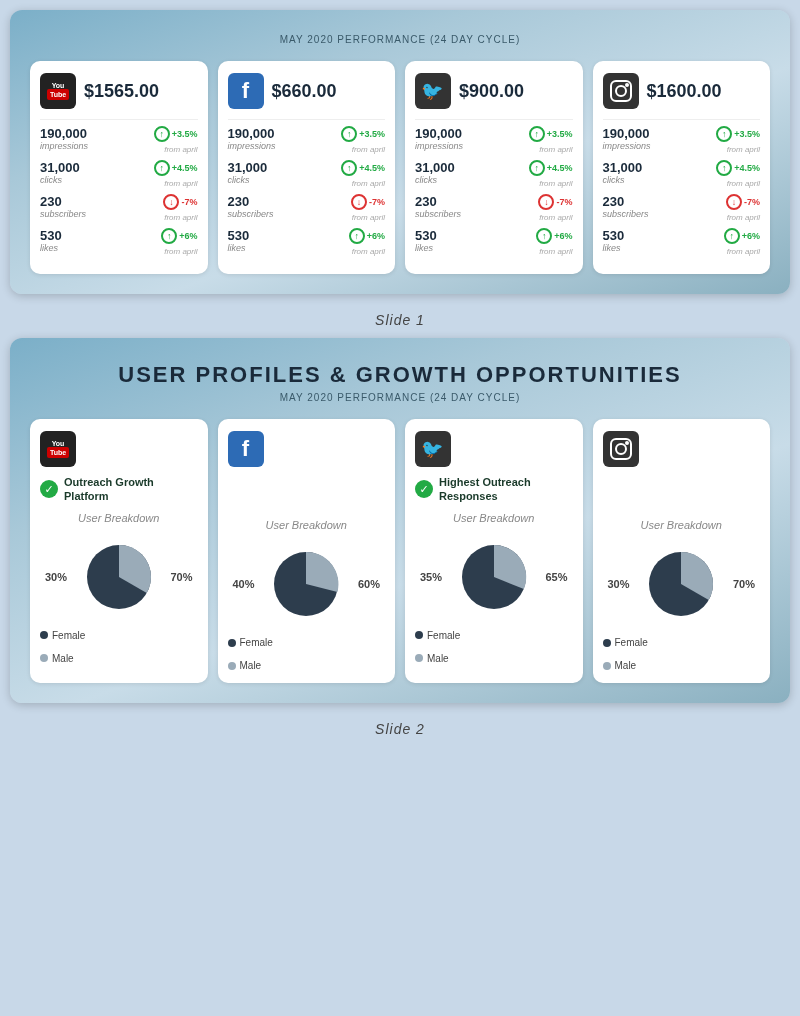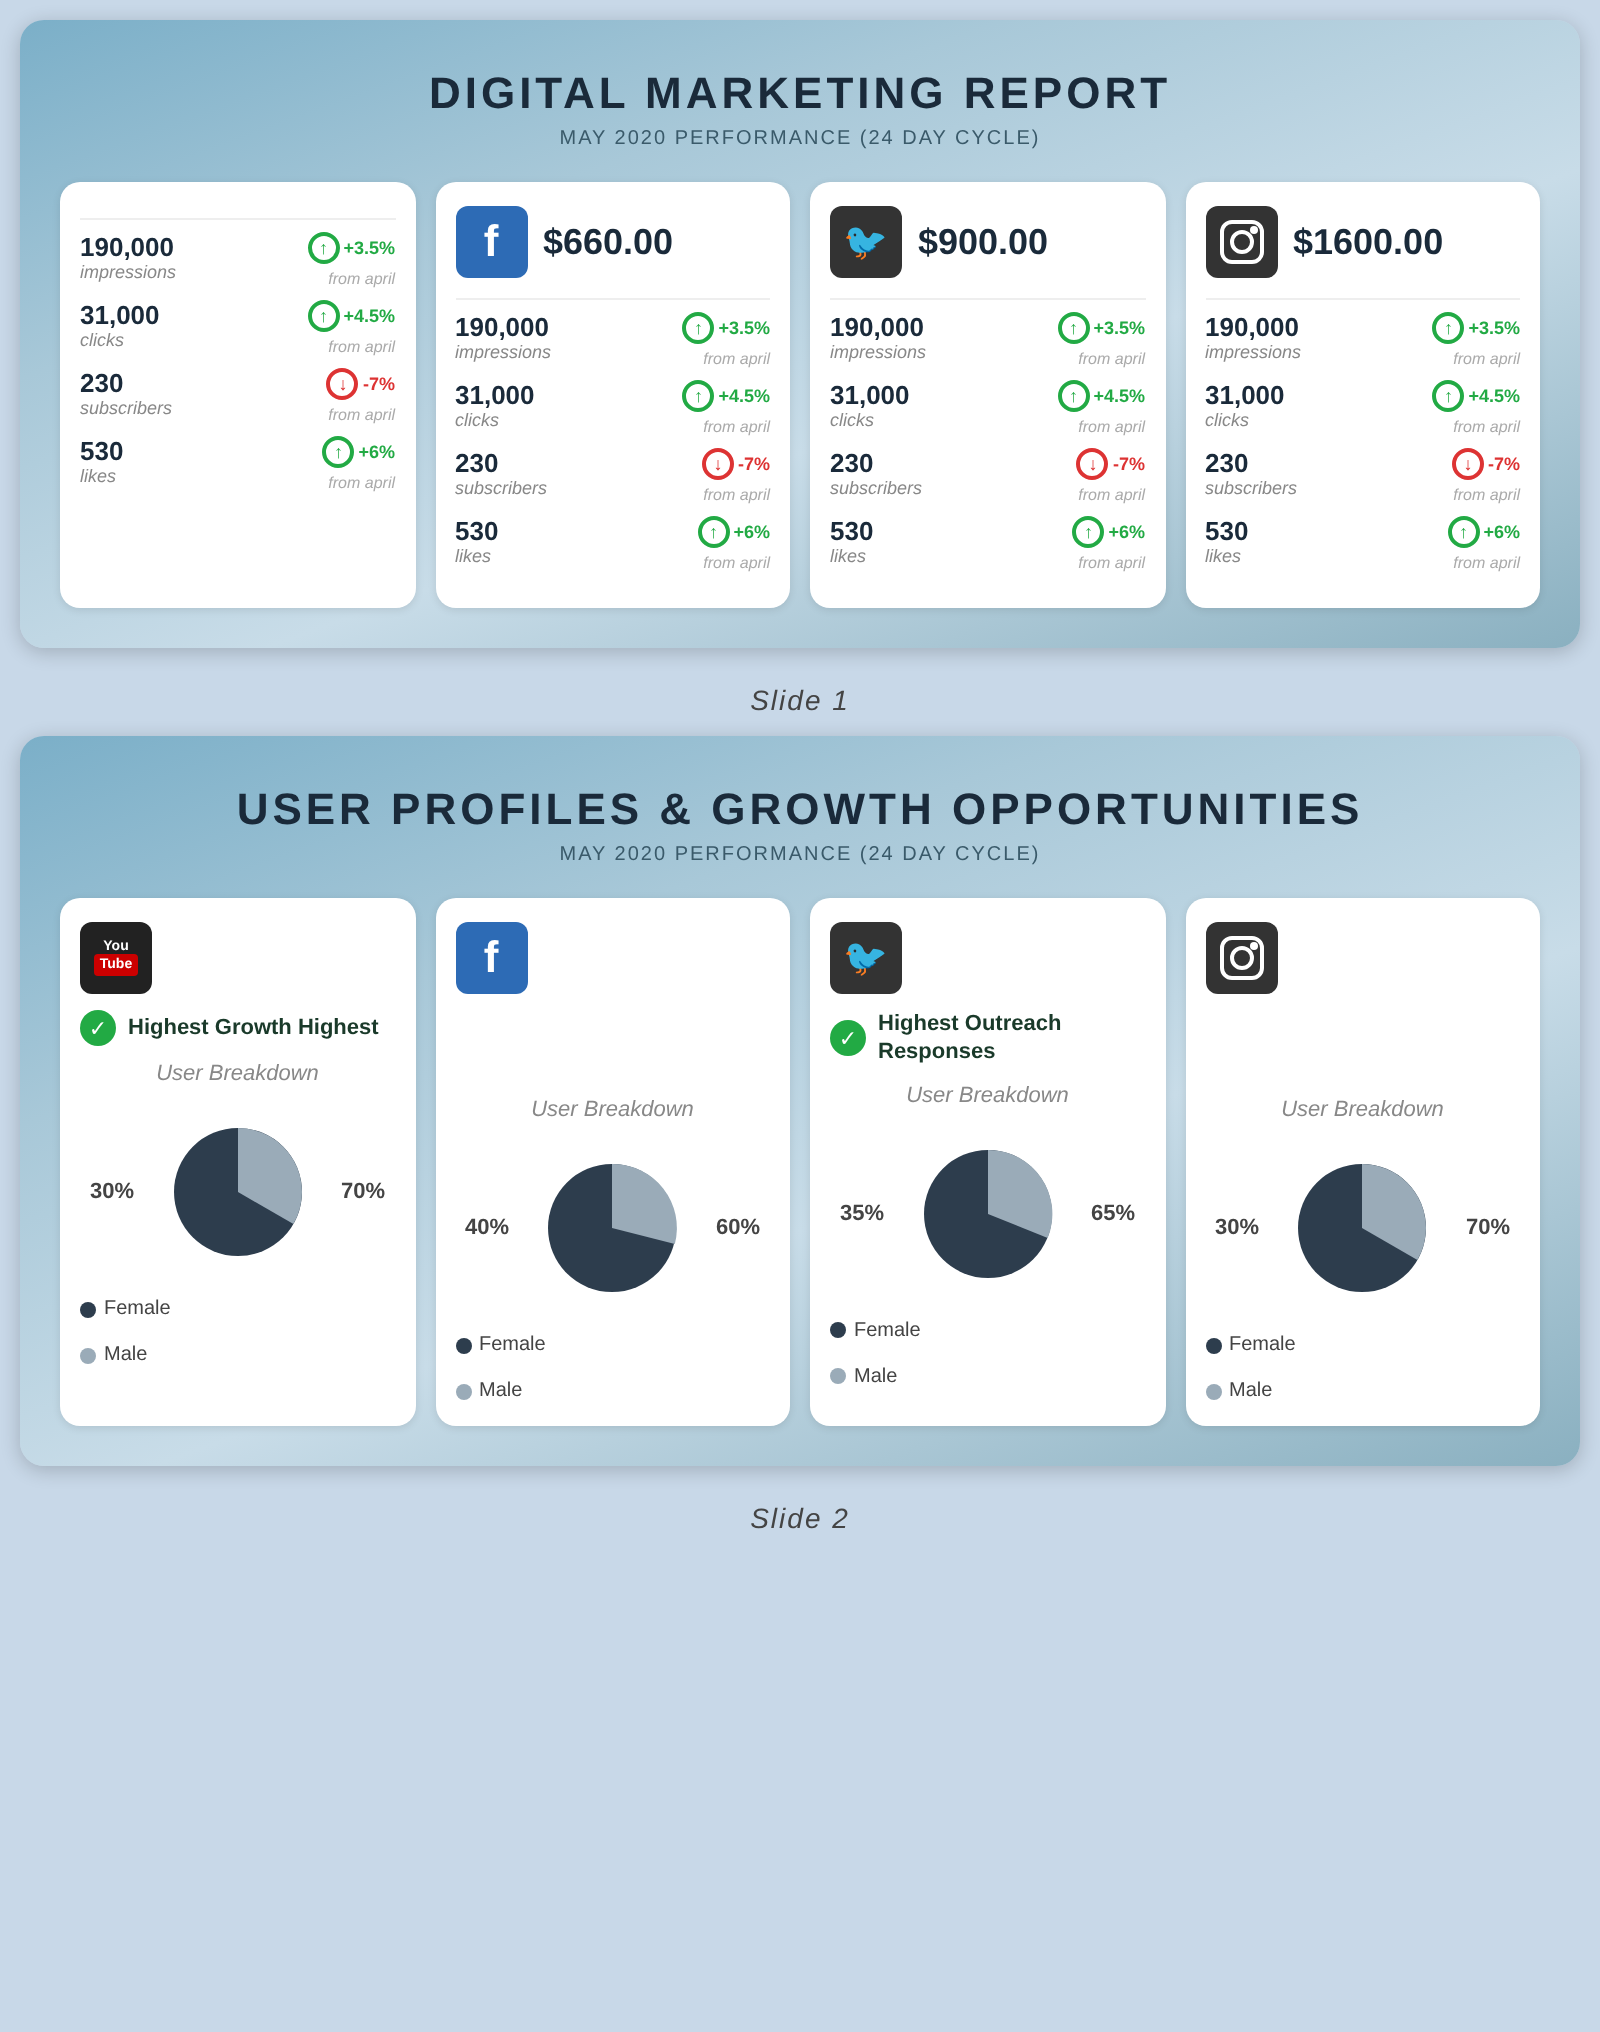--- a/index.html
+++ b/index.html
@@ -321,26 +321,32 @@
     .divider {
       border: none;
       border-top: 1px solid #eee;
       margin: 6px 0;
     }
   </style>
 </head>
 <body>
 
 <div class="slide">
-  <h1 class="slide-title">DIGITAL MARKETING REPORT</h1>
   <p class="slide-subtitle">MAY 2020 PERFORMANCE (24 DAY CYCLE)</p>
 
   <div class="cards-grid">
 
     <div class="card">
+      <div class="platform-header">
+        <div class="platform-icon youtube">
+          <span class="yt-you">You</span>
+          <span class="yt-tube">Tube</span>
+        </div>
+        <span class="platform-price">$1565.00</span>
+      </div>
       <hr class="divider">
       <div class="stat-row">
         <div class="stat-left">
             <span class="stat-value">190,000</span>
             <span class="stat-label">impressions</span>
           </div>
         <div class="stat-change">
             <div class="change-badge up">
               <div class="arrow-circle up">↑</div>
               <span>+3.5%</span>
@@ -580,21 +586,21 @@
 
   <div class="cards-grid">
 
     <div class="card">
       <div class="platform-icon youtube" style="margin-bottom:8px;">
         <span class="yt-you">You</span>
         <span class="yt-tube">Tube</span>
       </div>
       <div class="badge-row">
         <div class="check-badge">✓</div>
-        <span class="badge-text">Highest Growth Highest</span>
+        <span class="badge-text">Outreach Growth Platform</span>
       </div>
       <p class="user-breakdown-label">User Breakdown</p>
       <div class="pie-container">
         <span class="pie-label-left">30%</span>
         <svg class="pie-svg" viewBox="0 0 100 100">
 
           <circle cx="50" cy="50" r="40" fill="#2d3d4d"></circle>
           <path d="M50,50 L50,10 A40,40 0 0,1 84.64,70 Z" fill="#9aabb8"></path>
         </svg>
         <span class="pie-label-right">70%</span>

